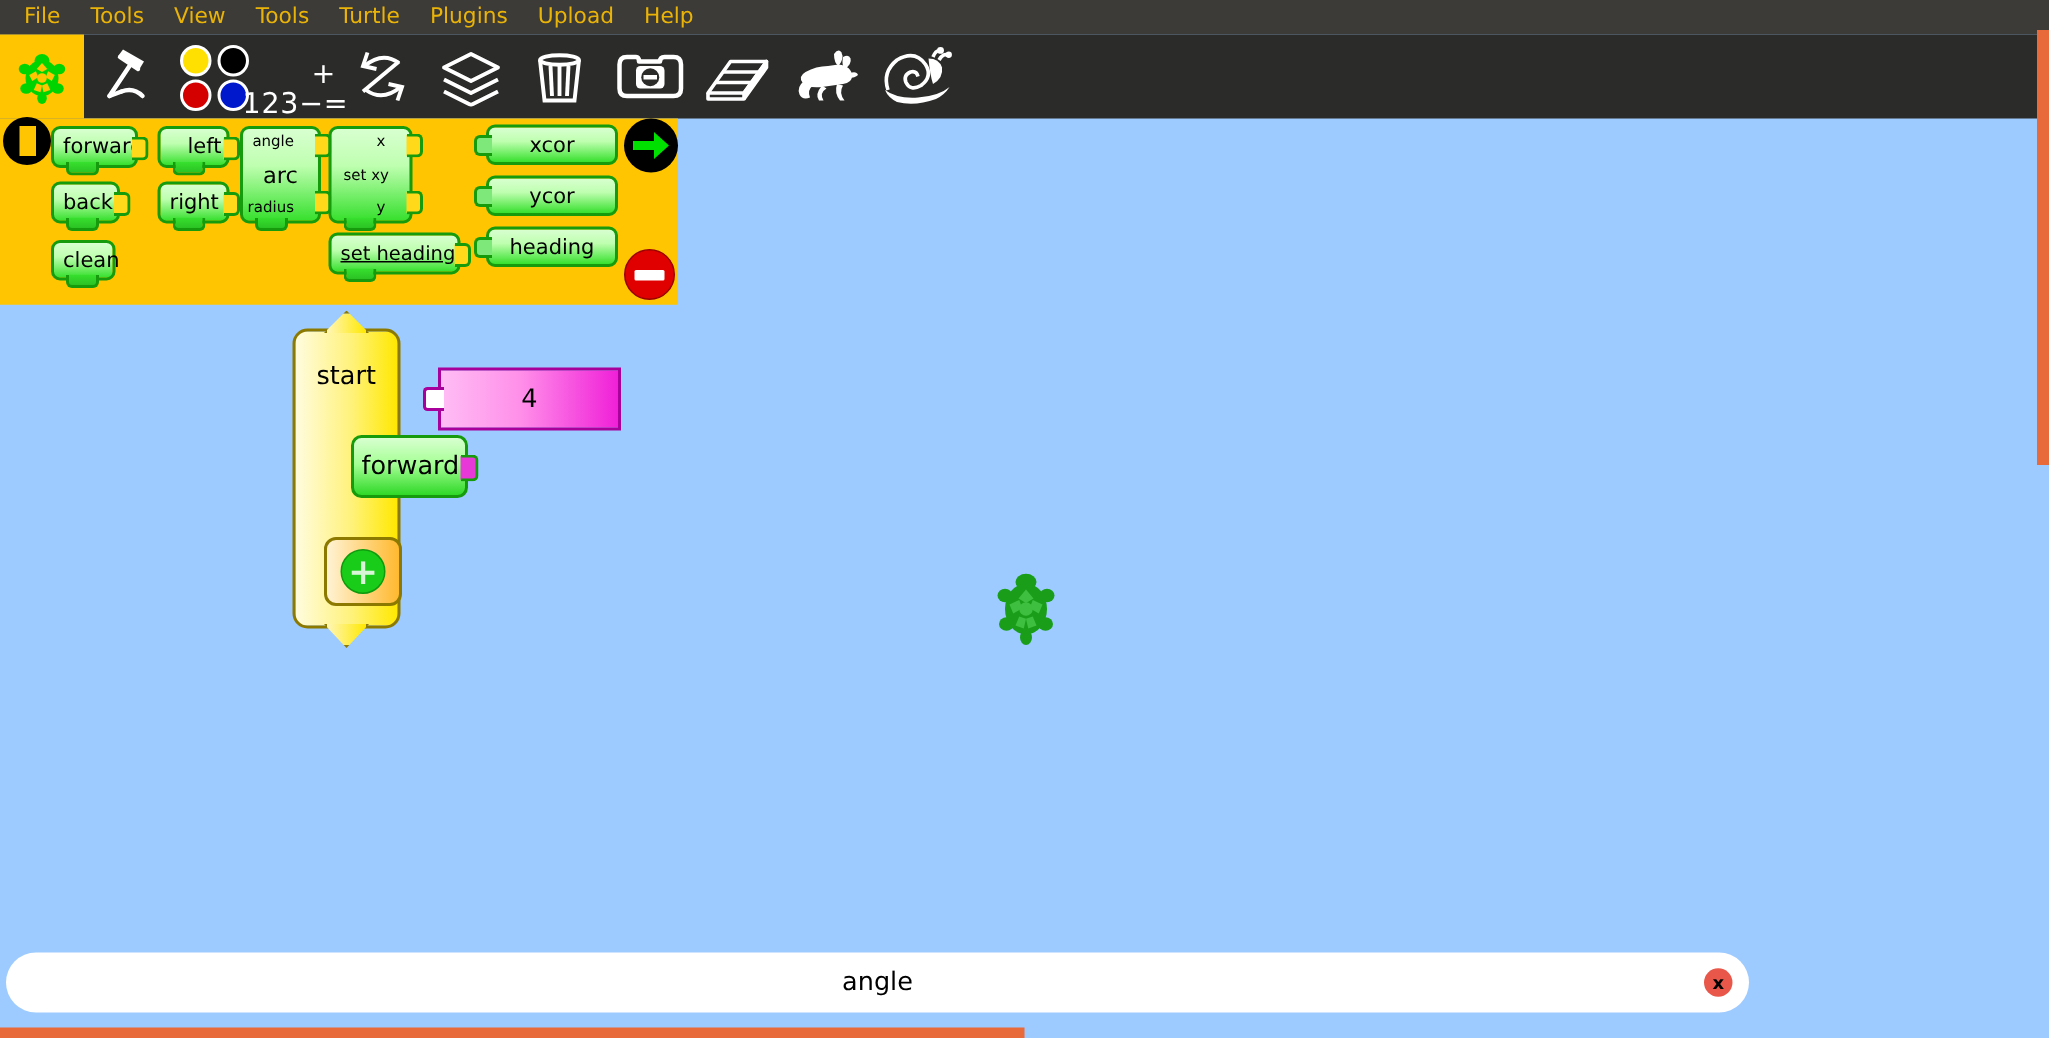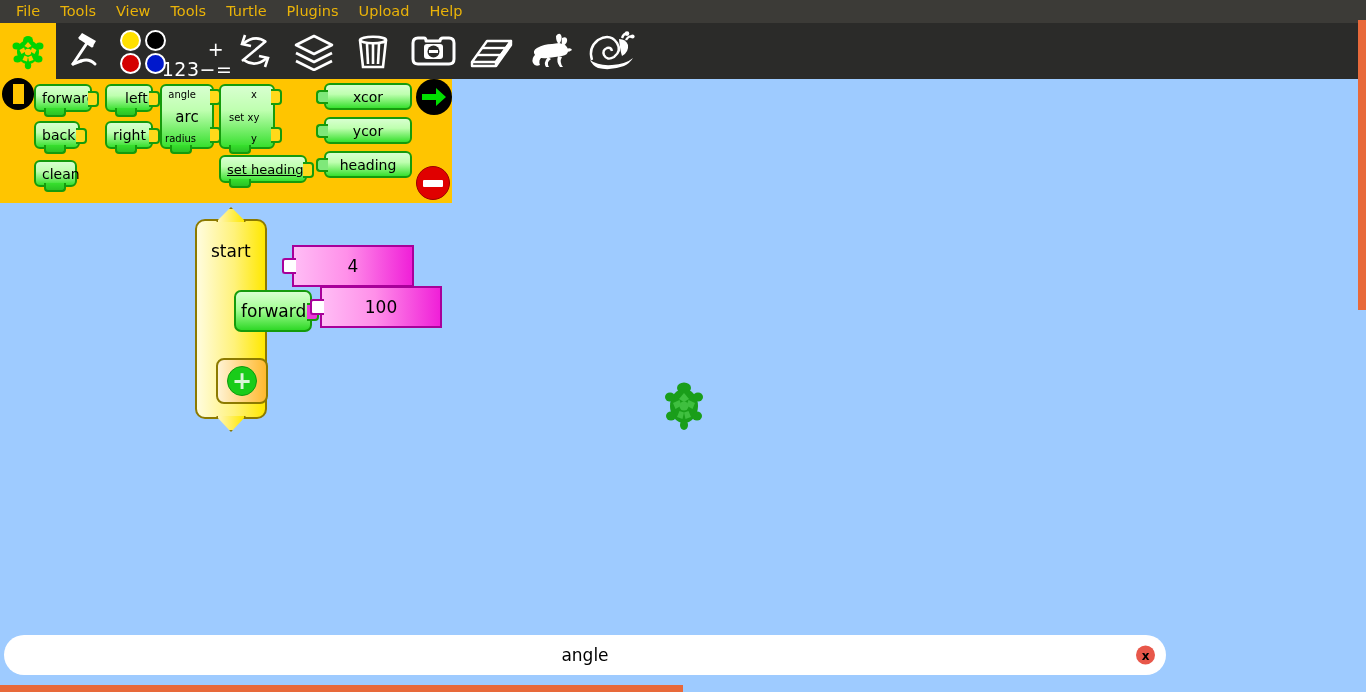--- a/index.html
+++ b/index.html
@@ -475,24 +475,20 @@
     <div class="numblk" id="num4">
       <span class="numplug"></span>
       <span>4</span>
     </div>
 
     <div id="fwd-block">
       <span class="lbl">forward</span>
       <span class="sock2"></span>
     </div>
 
-    <div class="numblk" id="num100">
-      <span class="numplug"></span>
-      <span>100</span>
-    </div>
 
     <div id="plus-btn">
       <div id="plus-circle">+</div>
     </div>
 
     <div id="turtle-sprite">
       <svg width="40" height="52" viewBox="0 0 40 52" aria-hidden="true">
         <g fill="#1A9E1A">
           <ellipse cx="20" cy="8" rx="7" ry="5.5"></ellipse>
           <ellipse cx="20" cy="26" rx="14" ry="17"></ellipse>

